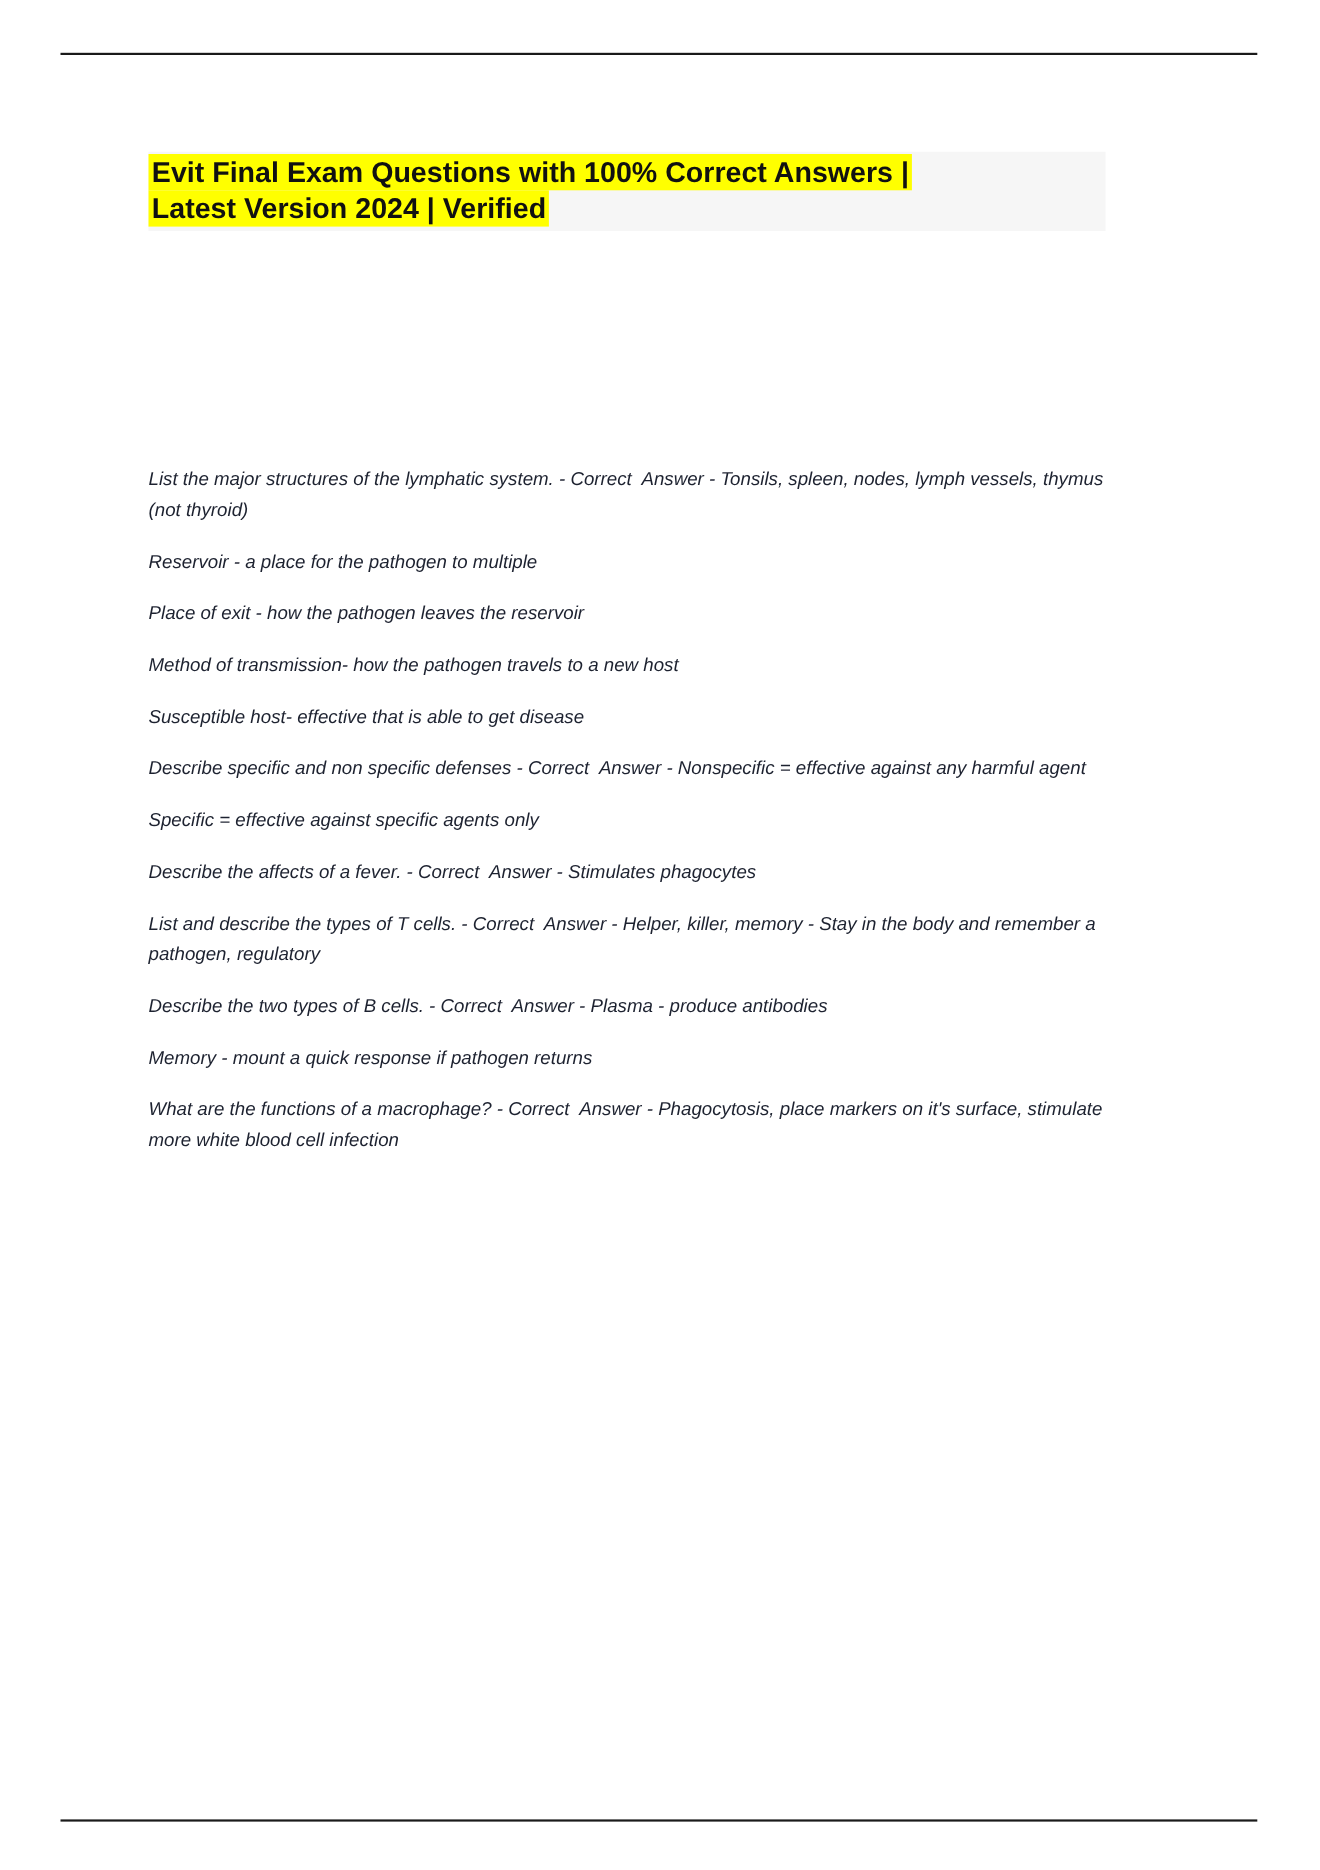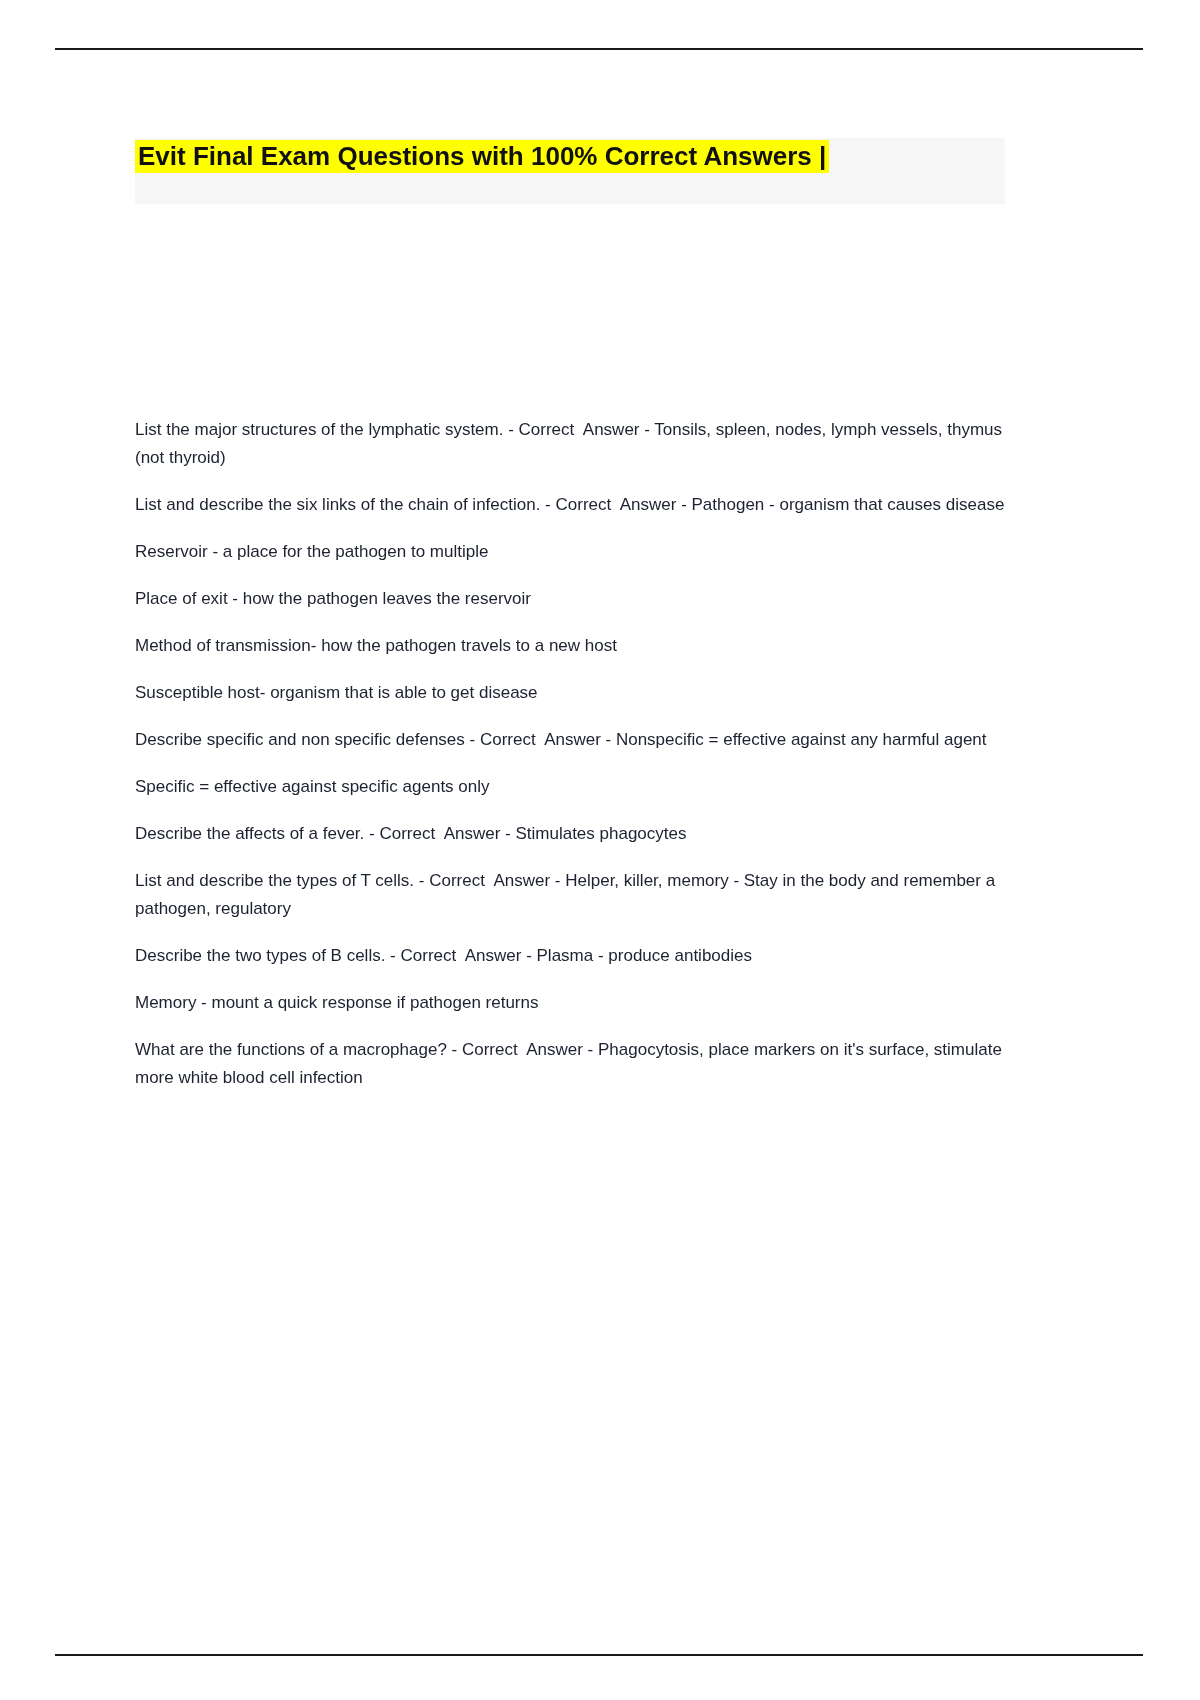--- a/index.html
+++ b/index.html
@@ -41,49 +41,50 @@
     display: inline-block;
     background: #ffff00;
     color: #111111;
     font-weight: bold;
     font-size: 26px;
     line-height: 33px;
     padding: 0 3px;
   }
   .paragraphs {
     margin-top: 212px;
+    font-style: italic;
   }
   .paragraphs p {
     font-size: 17px;
     line-height: 28px;
     color: #1d2230;
     margin-bottom: 19px;
     white-space: pre-wrap;
   }
 </style>
 </head>
 <body>
 
 <div class="page">
 
   <div class="rule top"></div>
 
   <div class="content">
 
     <div class="title-block">
       <span class="title-line">Evit Final Exam Questions with 100% Correct Answers |</span><br>
+      <span class="title-line">Latest Version 2024 | Verified</span>
     </div>
 
     <div class="paragraphs">
       <p>List the major structures of the lymphatic system. - Correct  Answer - Tonsils, spleen, nodes, lymph vessels, thymus (not thyroid)</p>
-      <p>List and describe the six links of the chain of infection. - Correct  Answer - Pathogen - organism that causes disease</p>
       <p>Reservoir - a place for the pathogen to multiple</p>
       <p>Place of exit - how the pathogen leaves the reservoir</p>
       <p>Method of transmission- how the pathogen travels to a new host</p>
-      <p>Susceptible host- organism that is able to get disease</p>
+      <p>Susceptible host- effective that is able to get disease</p>
       <p>Describe specific and non specific defenses - Correct  Answer - Nonspecific = effective against any harmful agent</p>
       <p>Specific = effective against specific agents only</p>
       <p>Describe the affects of a fever. - Correct  Answer - Stimulates phagocytes</p>
       <p>List and describe the types of T cells. - Correct  Answer - Helper, killer, memory - Stay in the body and remember a pathogen, regulatory</p>
       <p>Describe the two types of B cells. - Correct  Answer - Plasma - produce antibodies</p>
       <p>Memory - mount a quick response if pathogen returns</p>
       <p>What are the functions of a macrophage? - Correct  Answer - Phagocytosis, place markers on it's surface, stimulate more white blood cell infection</p>
     </div>
 
   </div>

